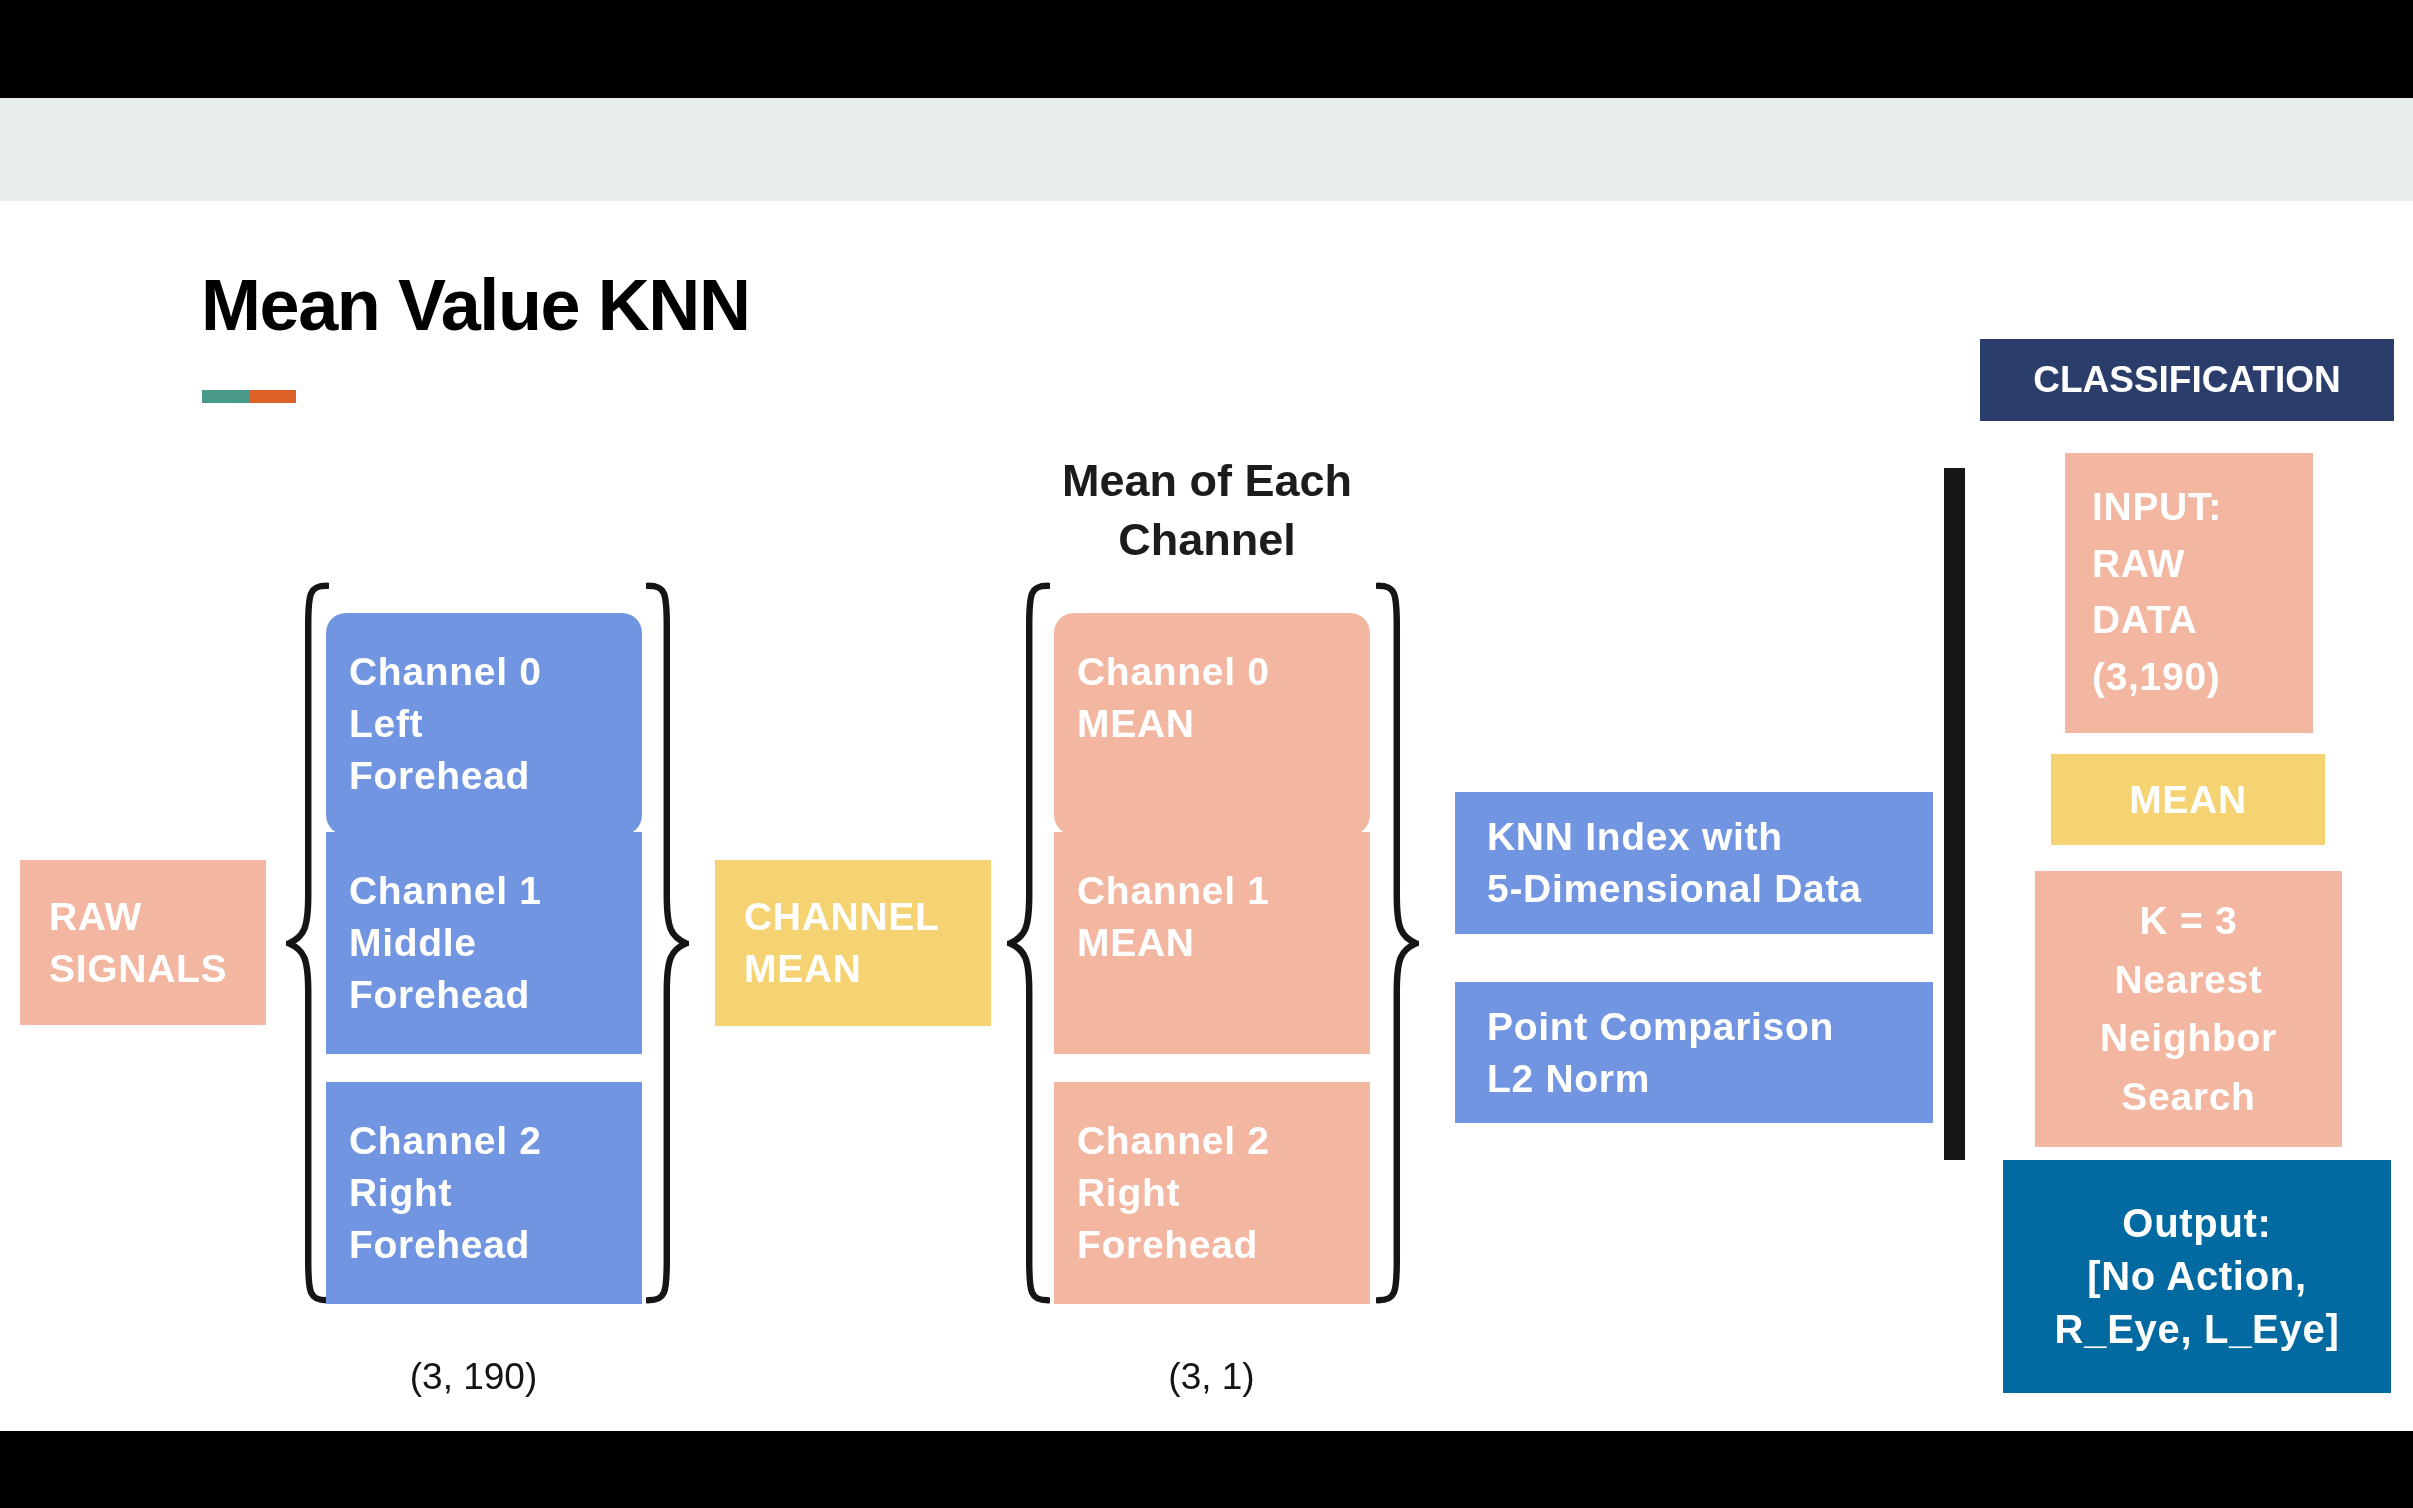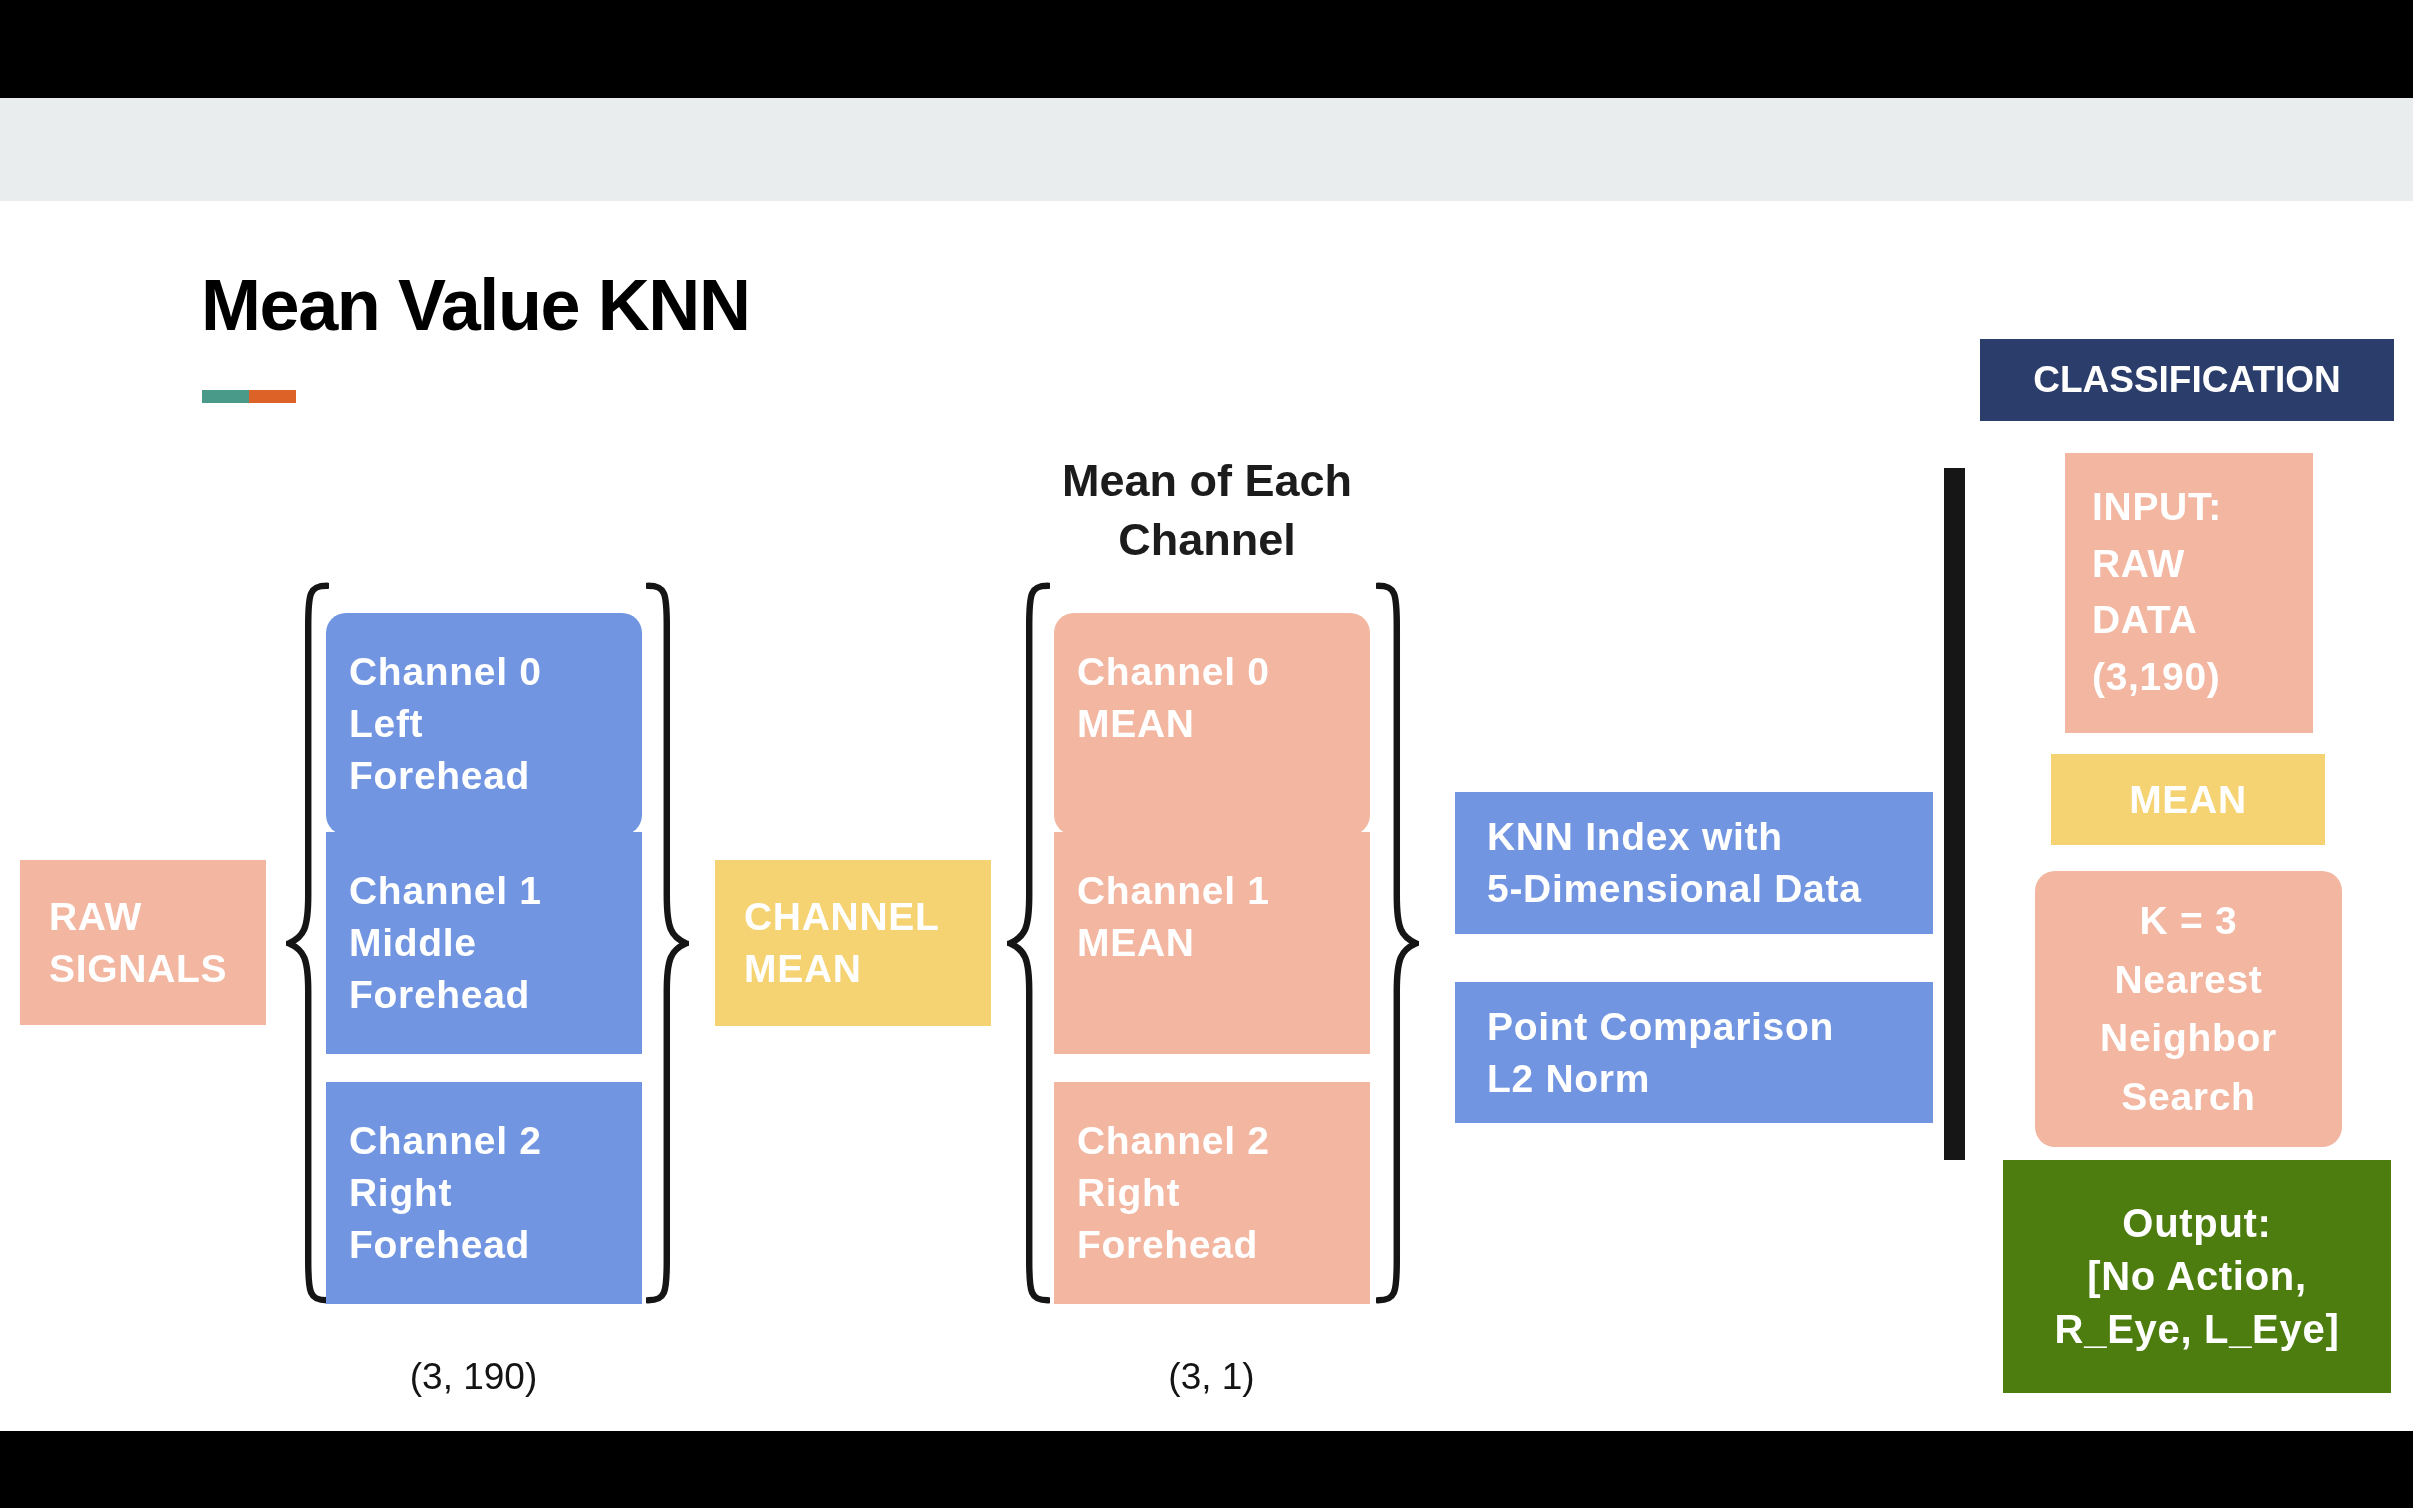--- a/index.html
+++ b/index.html
@@ -29,41 +29,41 @@
          align-items:center;justify-content:center;}
   .training{left:7.2px;top:638px;width:251px;height:89px;font-size:36px;}
   .classification{left:1980px;top:339px;width:414px;height:82px;font-size:37px;}
 
   
   .box{color:#ffffff;font-weight:bold;font-size:39px;line-height:1.33;display:flex;
        flex-direction:column;letter-spacing:0.7px;}
   .salmon{background:#f3b6a1;}
   .blue{background:#7195e1;}
   .yellow{background:#f5d272;}
-  .tealbox{background:#4d7c0f;}
+  .tealbox{background:#0369a1;}
 
   .raw-signals{left:20px;top:860px;width:246px;height:165px;justify-content:center;padding-left:29px;}
 
   .chan{width:316px;height:222px;padding:33px 0 0 23px;}
   .chan-col1{left:326px;}
   .chan-col2{left:1054px;}
   .row0{top:613px;border-radius:20px;} .row1{top:832px;} .row2{top:1082px;}
 
   .channel-mean{left:715px;top:860px;width:276px;height:166px;justify-content:center;padding-left:29px;}
 
   .knn{left:1455px;width:478px;justify-content:center;padding-left:32px;}
   .knn0{top:792px;height:142px;}
   .knn1{top:982px;height:141px;}
 
   .divider{left:1944px;top:468px;width:21px;height:692px;background:#161616;}
 
   .input-box{left:2065px;top:453px;width:248px;height:280px;padding:26px 0 0 27px;line-height:1.45;}
   .mean-small{left:2051px;top:754px;width:274px;height:91px;align-items:center;justify-content:center;}
   .k3-box{left:2035px;top:871px;width:307px;height:276px;align-items:center;justify-content:center;
-          text-align:center;line-height:1.5;border-radius:20px;}
+          text-align:center;line-height:1.5;}
   .output-box{left:2003px;top:1160px;width:388px;height:233px;align-items:center;justify-content:center;
               text-align:center;font-size:40px;line-height:1.33;}
 
   
   .shape-label{font-size:37px;color:#141414;text-align:center;}
   .shape-raw{left:330px;top:1356px;width:287px;}
   .shape-mean{left:1068px;top:1356px;width:287px;}
 
   .brace{position:absolute;width:43px;height:722px;}
   .brace path{fill:none;stroke:#151515;stroke-width:9;stroke-linecap:round;}

